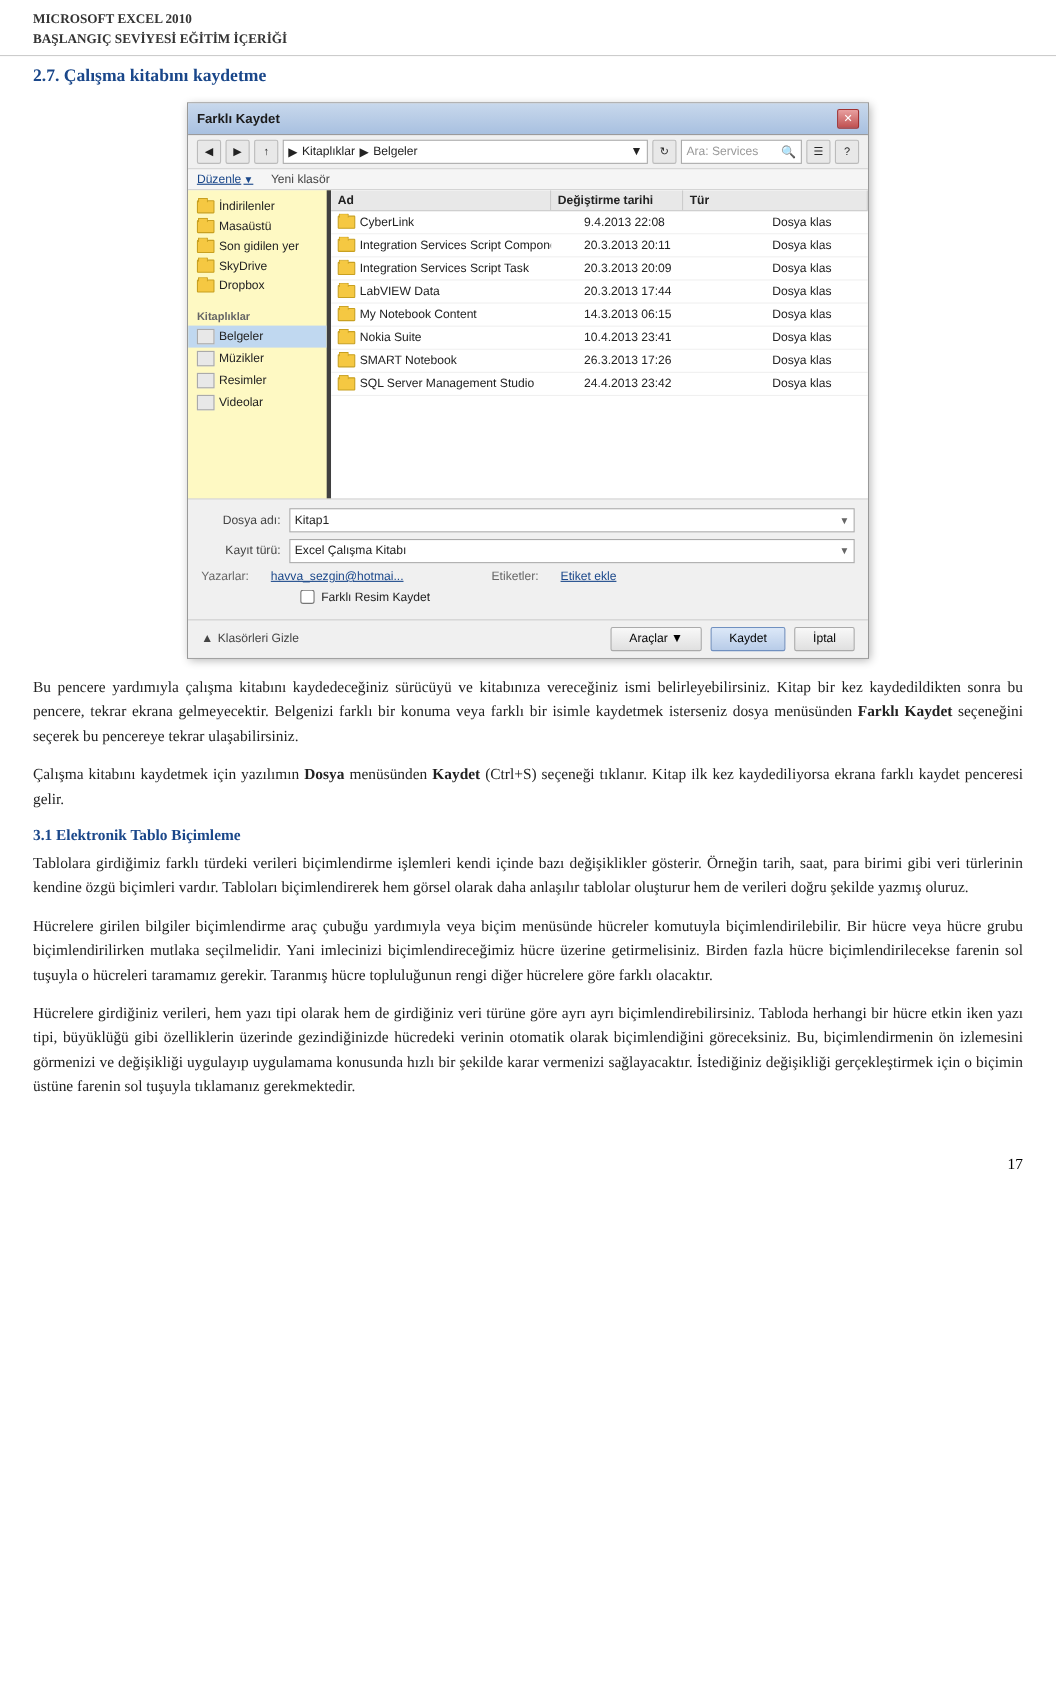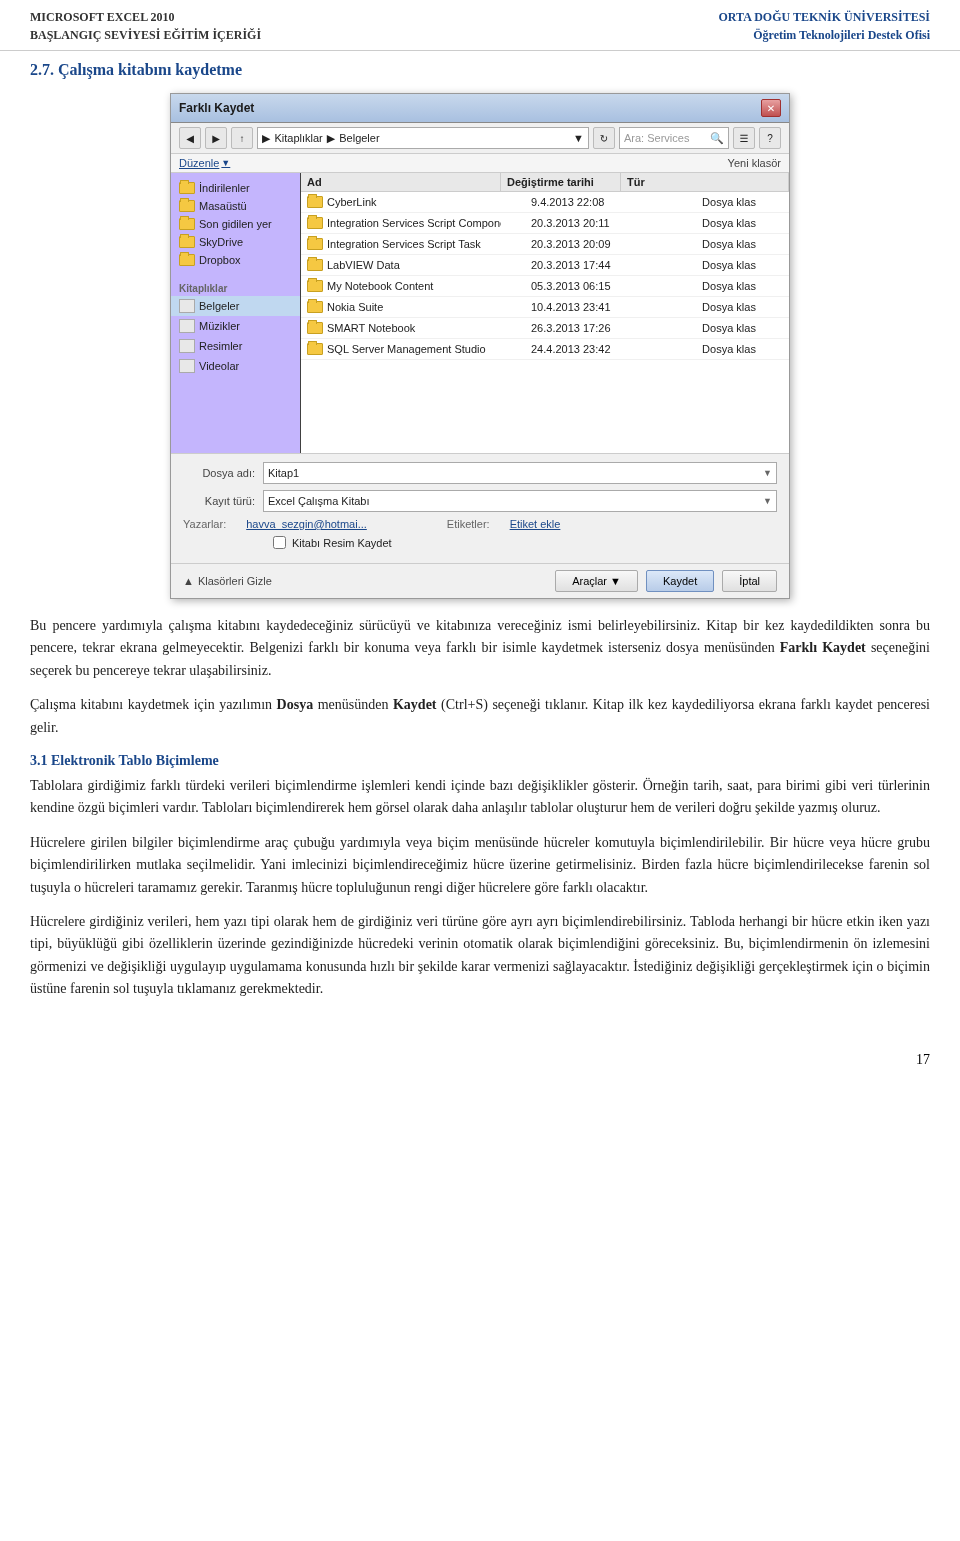--- a/index.html
+++ b/index.html
@@ -135,21 +135,20 @@
     }
 
     
     .dialog-toolbar2 {
       display: flex;
       align-items: center;
       padding: 3px 8px;
       background: #f5f5f5;
       gap: 16px;
       border-bottom: 1px solid #ccc;
-      justify-content: space-between;
     }
     .tb-menu-btn {
       display: flex;
       align-items: center;
       font-size: 11px;
       cursor: pointer;
       color: #1a478a;
       text-decoration: underline;
     }
     .tb-new-folder {
@@ -158,22 +157,22 @@
       cursor: pointer;
     }
 
     
     .dialog-body {
       display: flex;
       height: 280px;
     }
     .dialog-sidebar {
       width: 130px;
-      background: #c4b5fd;
-      border-right: 1px solid #404040;
+      background: #fef9c3;
+      border-right: 4px solid #404040;
       padding: 6px 0;
       overflow: hidden;
     }
     .sidebar-group-label {
       font-size: 10px;
       color: #666;
       padding: 4px 8px 2px 8px;
       font-weight: bold;
     }
     .sidebar-item {
@@ -376,24 +375,20 @@
     .dialog-filelist::-webkit-scrollbar-thumb { background: #c0c0c0; border: 1px solid #aaa; }
   </style>
 </head>
 <body>
 
 <div class="page-header">
   <div class="page-header-left">
     <span>MICROSOFT EXCEL 2010</span><br>
     <span>BAŞLANGIÇ SEVİYESİ EĞİTİM İÇERİĞİ</span>
   </div>
-  <div class="page-header-right">
-    <span>ORTA DOĞU TEKNİK ÜNİVERSİTESİ</span>
-    <span>Öğretim Teknolojileri Destek Ofisi</span>
-  </div>
 </div>
 
 <div class="content">
 
   <div class="section-title">2.7. Çalışma kitabını kaydetme</div>
 
   <div class="dialog-container">
     <div class="dialog">
 
       <div class="dialog-titlebar">
@@ -513,21 +508,21 @@
                   <span>LabVIEW Data</span>
                 </div>
                 <div class="filelist-cell date">20.3.2013 17:44</div>
                 <div class="filelist-cell type">Dosya klas</div>
               </div>
               <div class="filelist-row">
                 <div class="filelist-cell name">
                   <span class="folder-icon-sm"></span>
                   <span>My Notebook Content</span>
                 </div>
-                <div class="filelist-cell date">05.3.2013 06:15</div>
+                <div class="filelist-cell date">14.3.2013 06:15</div>
                 <div class="filelist-cell type">Dosya klas</div>
               </div>
               <div class="filelist-row">
                 <div class="filelist-cell name">
                   <span class="folder-icon-sm"></span>
                   <span>Nokia Suite</span>
                 </div>
                 <div class="filelist-cell date">10.4.2013 23:41</div>
                 <div class="filelist-cell type">Dosya klas</div>
               </div>
@@ -568,21 +563,21 @@
         </div>
         <div class="form-row-meta">
           <span class="form-meta-label">Yazarlar:</span>
           <span class="form-meta-value">havva_sezgin@hotmai...</span>
           <span style="width:40px;"></span>
           <span class="form-meta-label">Etiketler:</span>
           <span class="form-meta-value">Etiket ekle</span>
         </div>
         <div class="form-checkbox-row">
           <input type="checkbox" style="">
-          <span>Kitabı Resim Kaydet</span>
+          <span>Farklı Resim Kaydet</span>
         </div>
       </div>
 
       <div class="dialog-footer">
         <div class="footer-left">
           <span>▲</span>
           <span>Klasörleri Gizle</span>
         </div>
         <div class="footer-buttons">
           <button class="dlg-btn">

